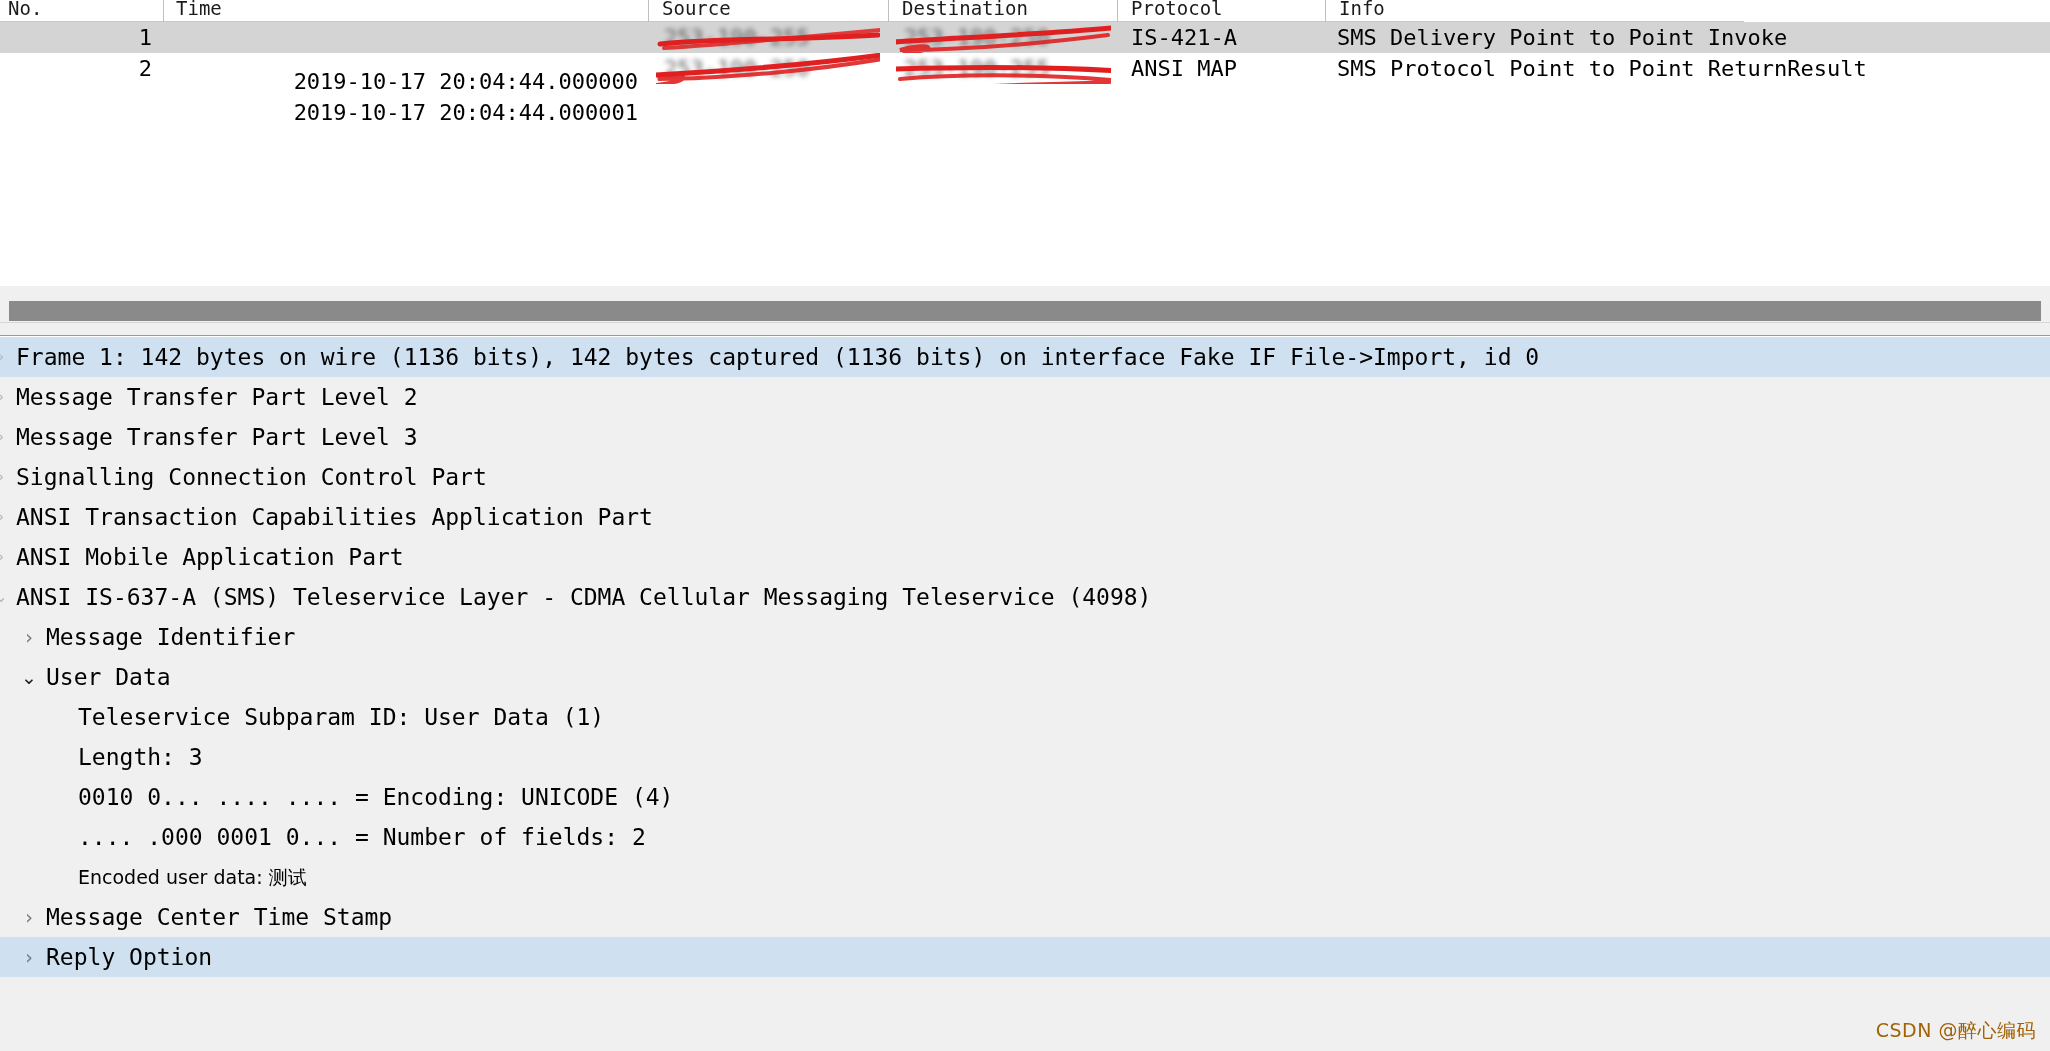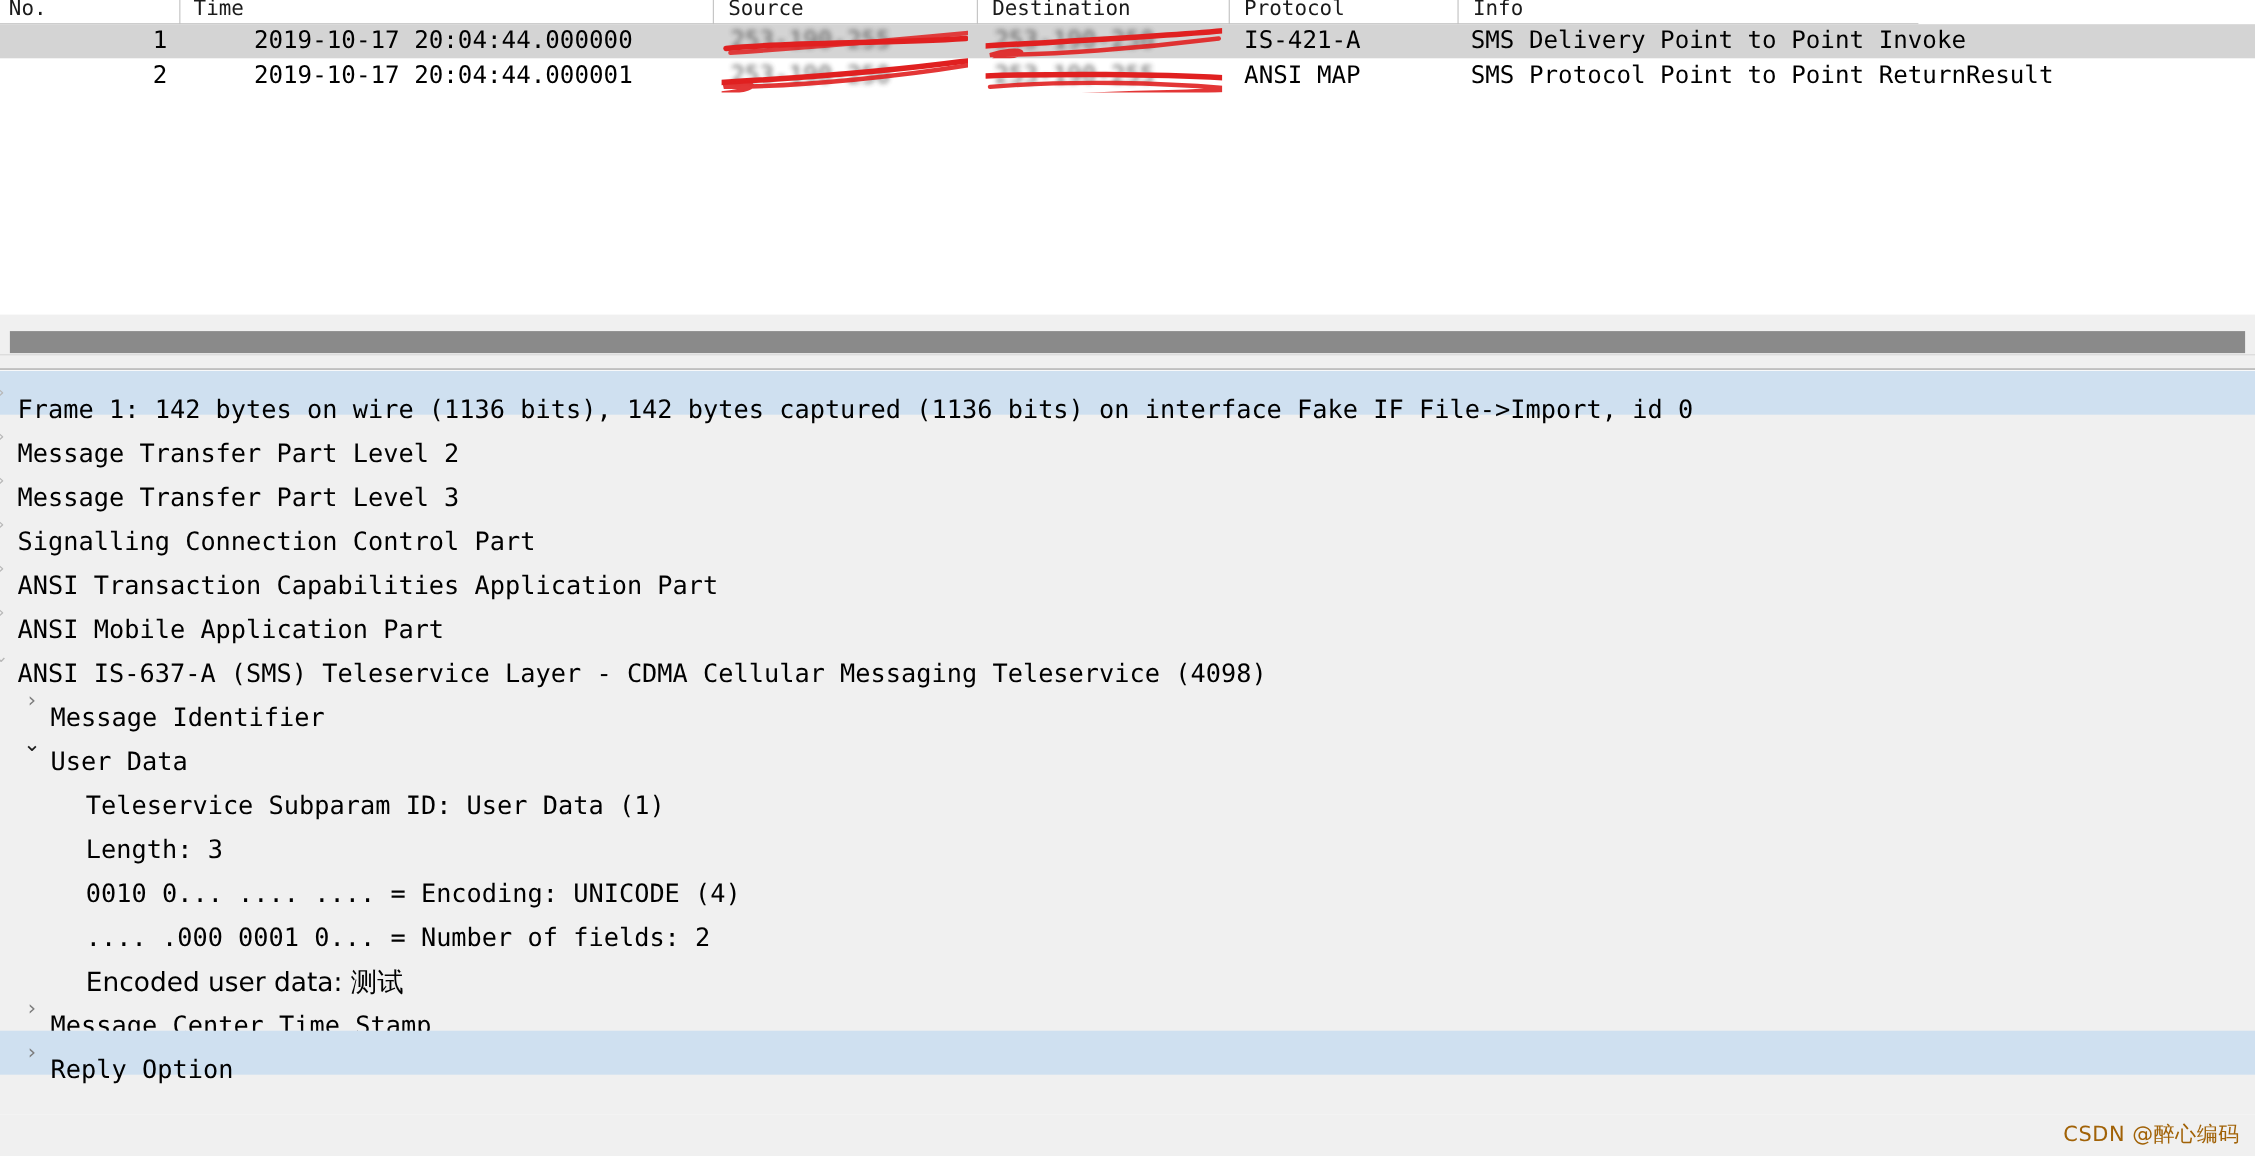--- a/index.html
+++ b/index.html
@@ -85,21 +85,21 @@
     height: 31px;
     line-height: 31px;
     font-size: 22px;
     color: #000000;
     font-family: "DejaVu Sans Mono", "Liberation Mono", monospace;
     white-space: nowrap;
     overflow: hidden;
     box-sizing: border-box;
   }
   .cell-no      { left: 0px;    width: 160px; text-align: right; padding-right: 8px; }
-  .cell-time    { left: 168px;  width: 470px; text-align: center; }
+  .cell-time    { left: 168px;  width: 470px; text-align: right; margin-top: 44px; }
   .cell-src     { left: 656px;  width: 224px; text-align: left; padding-left: 8px;}
   .cell-dst     { left: 896px;  width: 215px; text-align: left; padding-left: 8px;}
   .cell-proto   { left: 1125px; width: 192px; text-align: left; padding-left: 6px;}
   .cell-info    { left: 1333px; width: 700px; text-align: left; padding-left: 4px;}
 
   
   .redacted {
     position: relative;
     display: inline-block;
     color: #4c4c4c;
@@ -200,37 +200,37 @@
     color: #1b1b1b;
   }
   .tree-row .twisty.clipped {
     color: #b8b8b8;
     font-size: 16px;
     width: 14px;
     left: -6px;
   }
   .tree-row .tlabel {
     position: absolute;
-    top: 16px;
+    top: 0;
     height: 30px;
     line-height: 40px;
     white-space: nowrap;
   }
 
   
   .lvl0 > .twisty { left: -6px; }
   .lvl0 > .tlabel { left: 16px; }
 
   .lvl1 > .twisty { left: 16px; }
   .lvl1 > .tlabel { left: 46px; }
   .lvl2 > .tlabel { left: 78px; }
 
   .cjk {
     font-family: "DejaVu Sans", "Liberation Sans", sans-serif;
-    font-size: 24px;
+    font-size: 19px;
   }
 
   
   .footer-band {
     position: absolute;
     left: 0;
     top: 1013px;
     width: 2050px;
     height: 38px;
     background: #f0f0f0;

